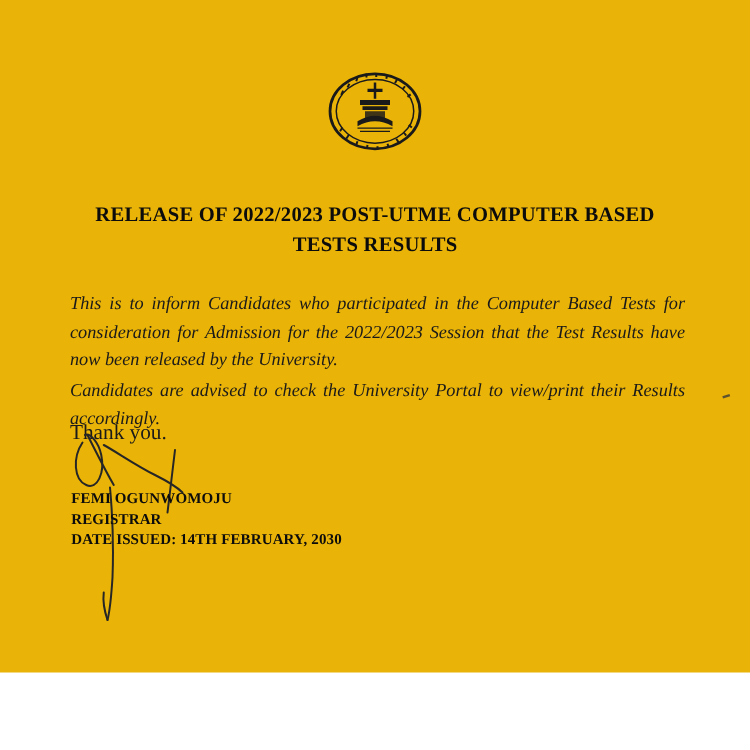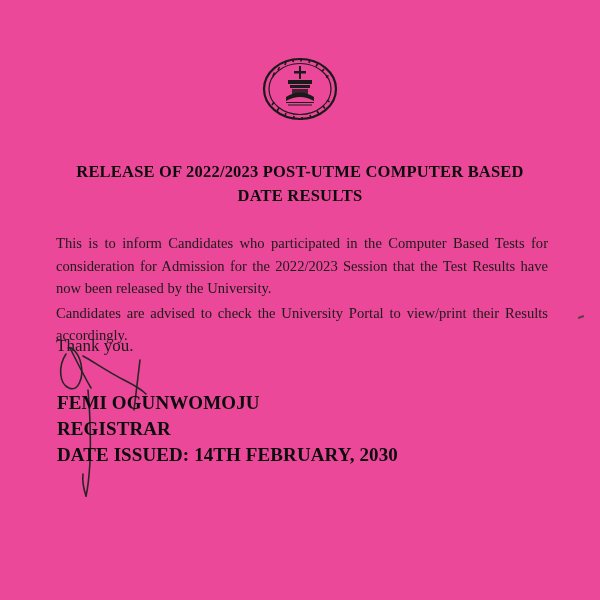--- a/index.html
+++ b/index.html
@@ -12,22 +12,22 @@
     background: #ffffff;
     font-family: "Liberation Serif", serif;
     color: #111111;
     overflow: hidden;
     position: relative;
   }
 
   .page {
     position: relative;
     width: 600px;
-    height: 600px;
-    background: #ec4899;
+    height: 538px;
+    background: #eab308;
   }
 
   
   .crest-wrap {
     position: absolute;
     top: 56px;
     left: 0;
     right: 0;
     display: flex;
     justify-content: center;
@@ -64,20 +64,21 @@
     line-height: 1.55;
     color: #1a1a1a;
     text-align: justify;
   }
   .body-text p {
     margin: 0 0 2px 0;
   }
   .para-justify {
     text-align: justify;
     text-align-last: left;
+    font-style: italic;
   }
 
   
   .thankyou {
     position: absolute;
     top: 336px;
     left: 56px;
     font-size: 17px;
     color: #1a1a1a;
   }
@@ -91,21 +92,21 @@
     height: 180px;
     pointer-events: none;
   }
 
   
   .sig-block {
     position: absolute;
     top: 390px;
     left: 57px;
     font-weight: bold;
-    font-size: 19px;
+    font-size: 12px;
     line-height: 1.38;
     color: #0c0c0c;
     letter-spacing: 0.1px;
   }
   .sig-block div { white-space: nowrap; }
 
   
   .stray-mark {
     position: absolute;
     top: 316px;
@@ -161,21 +162,21 @@
         <g stroke="#1a1a1a" stroke-width="1" fill="none">
           <line x1="25" y1="46.5" x2="53" y2="46.5"></line>
           <line x1="27" y1="49" x2="51" y2="49"></line>
         </g>
       </svg>
     </div>
   </div>
 
   <div class="title">
     <span>RELEASE OF 2022/2023 POST-UTME COMPUTER BASED</span>
-    <span class="line2">DATE RESULTS</span>
+    <span class="line2">TESTS RESULTS</span>
   </div>
 
   <div class="body-text">
     <p class="para-justify">This is to inform Candidates who participated in the Computer Based Tests for consideration for Admission for the 2022/2023 Session that the Test Results have now been released by the University.</p>
     <p class="para-justify">Candidates are advised to check the University Portal to view/print their Results accordingly.</p>
   </div>
 
   <div class="thankyou">Thank you.</div>
 
   <div class="signature">

